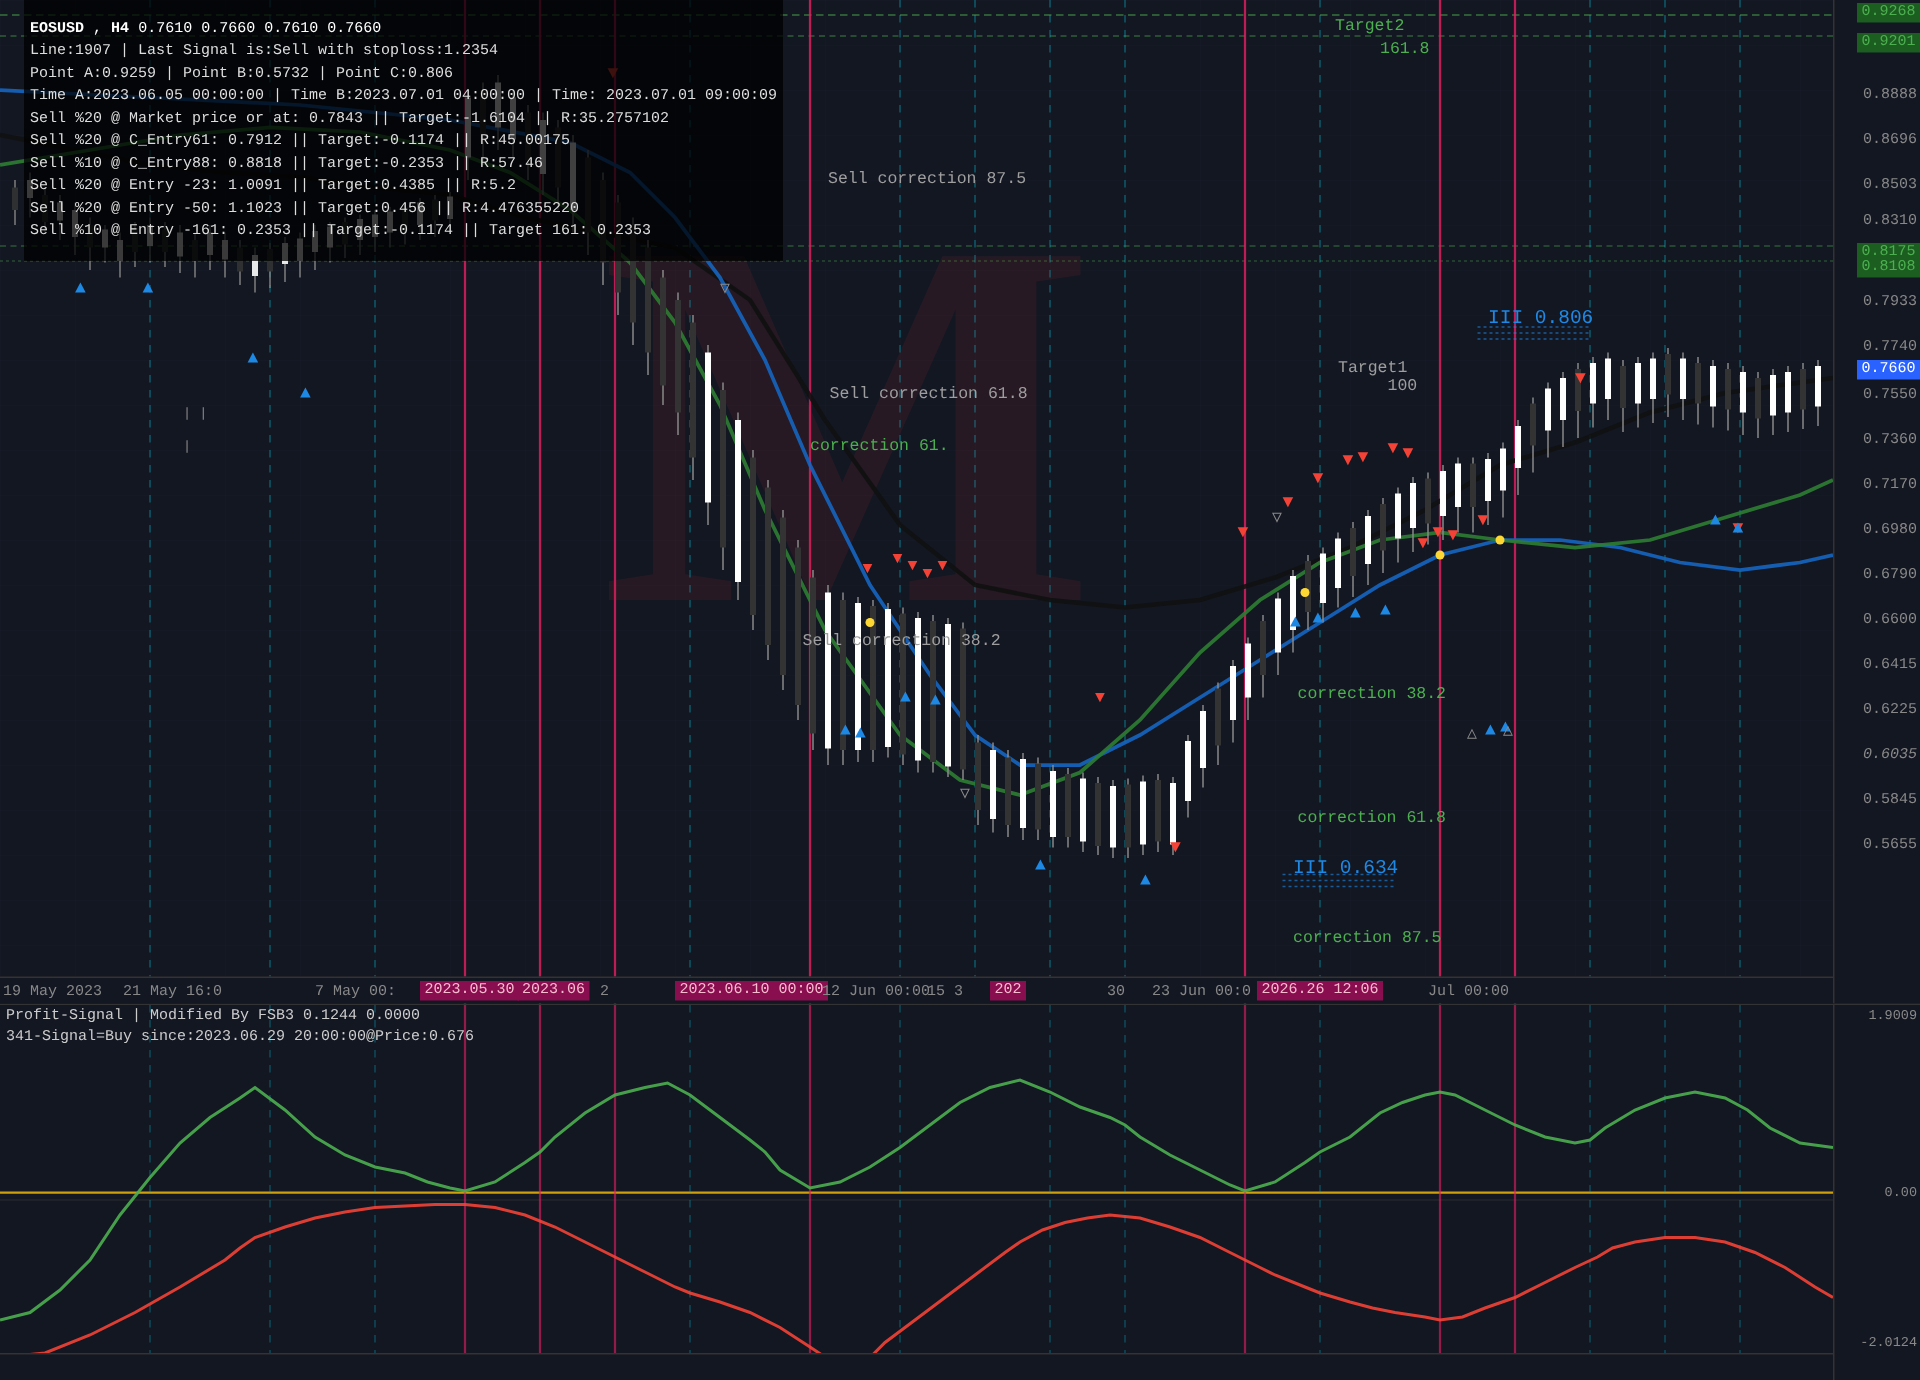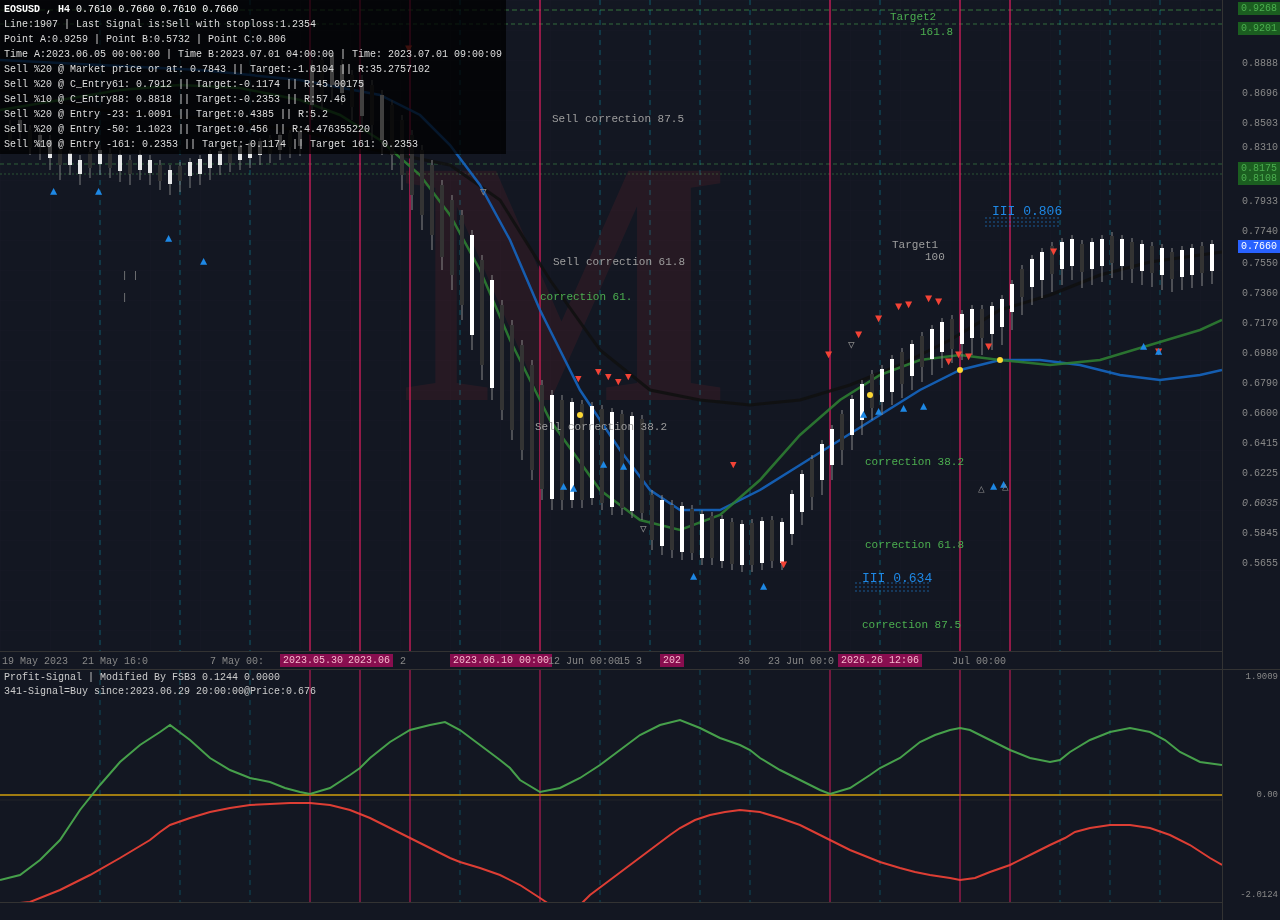--- a/index.html
+++ b/index.html
@@ -10,25 +10,25 @@
       height: 920px;
       background: #131722;
       position: relative;
       display: flex;
       flex-direction: column;
     }
 
     #info-panel {
       position: absolute;
       top: 0;
-      left: 0;
+      left: 16px;
       background: rgba(0,0,0,0.75);
       color: #cccccc;
       font-size: 10px;
-      padding: 2px 4px;
+      padding: 12px 4px;
       z-index: 100;
       line-height: 1.5;
       max-width: 520px;
     }
 
     #info-panel .info-line {
       white-space: nowrap;
       overflow: hidden;
     }
 

